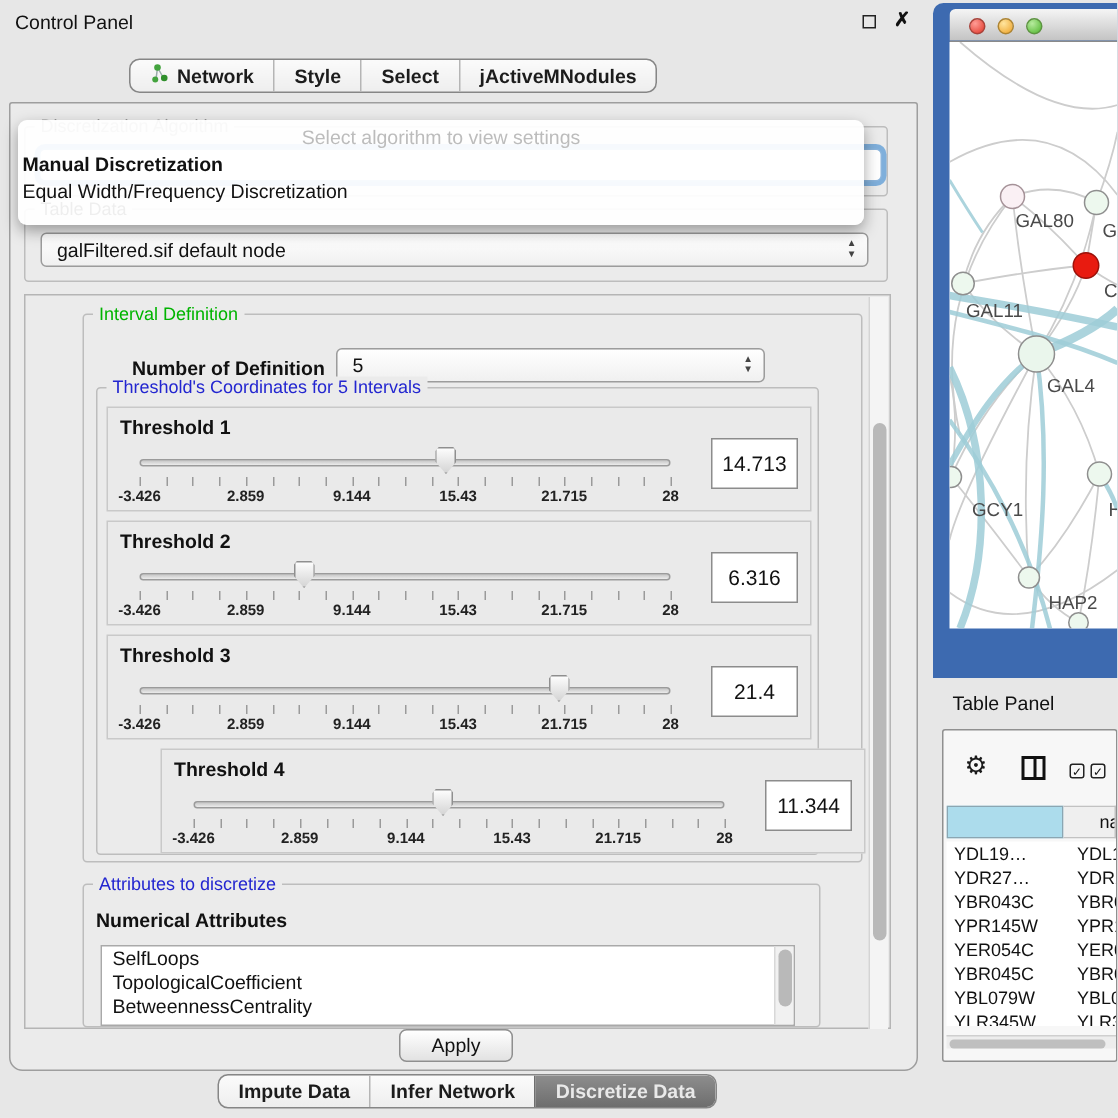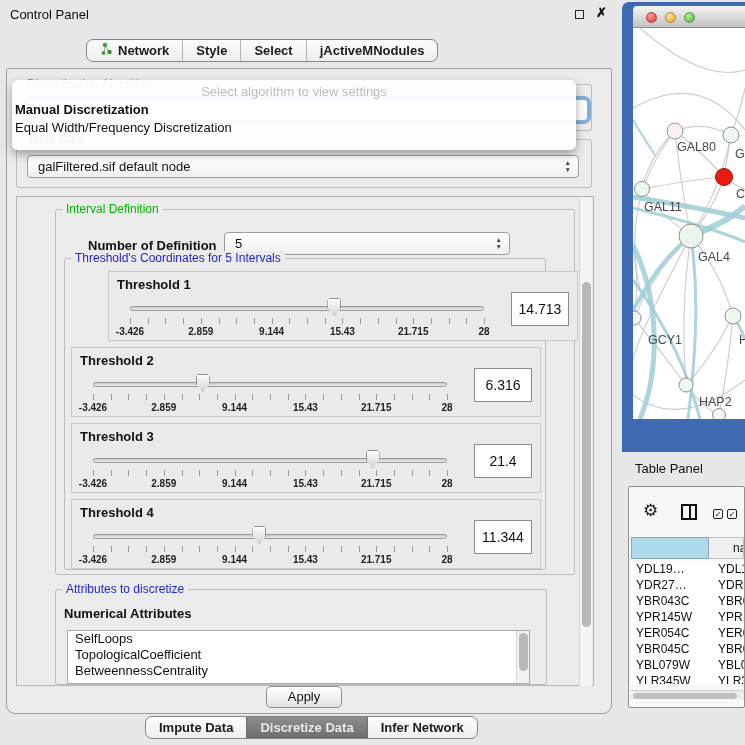--- a/index.html
+++ b/index.html
@@ -157,21 +157,21 @@
         <span>5</span>
         <span class="stepper">
             <span>▲</span>
             <span>▼</span>
           </span>
       </div>
 
       <div class="group" style="position:absolute;left:8px;top:48px;width:482px;height:312px;">
         <span class="gl lbl-blue">Threshold's Coordinates for 5 Intervals</span>
         <div id="thr-container" style="position:absolute;inset:0;">
-            <div class="thr-row" style="top: 12px; margin-left: 37px;">
+            <div class="thr-row" style="top: 12px;">
               <div class="thr-title">Threshold 1</div>
               <div class="track"></div>
               <div class="tick" style="left: 21px;"></div>
               <div class="tick" style="left: 38.7px;"></div>
               <div class="tick" style="left: 56.4px;"></div>
               <div class="tick" style="left: 74.1px;"></div>
               <div class="tick" style="left: 91.8px;"></div>
               <div class="tick" style="left: 109.5px;"></div>
               <div class="tick" style="left: 127.2px;"></div>
               <div class="tick" style="left: 144.9px;"></div>
@@ -256,21 +256,21 @@
               <div class="tick" style="left: 375px;"></div>
               <div class="tick-lbl" style="left: 21px;">-3.426</div>
               <div class="tick-lbl" style="left: 91.8px;">2.859</div>
               <div class="tick-lbl" style="left: 162.6px;">9.144</div>
               <div class="tick-lbl" style="left: 233.4px;">15.43</div>
               <div class="tick-lbl" style="left: 304.2px;">21.715</div>
               <div class="tick-lbl" style="left: 375px;">28</div>
               <div class="handle" style="left: 293.654px;"></div>
               <div class="valbox">21.4</div>
             </div>
-            <div class="thr-row" style="top: 240px;">
+            <div class="thr-row" style="top: 240px; margin-left: 36px;">
               <div class="thr-title">Threshold 4</div>
               <div class="track"></div>
               <div class="tick" style="left: 21px;"></div>
               <div class="tick" style="left: 38.7px;"></div>
               <div class="tick" style="left: 56.4px;"></div>
               <div class="tick" style="left: 74.1px;"></div>
               <div class="tick" style="left: 91.8px;"></div>
               <div class="tick" style="left: 109.5px;"></div>
               <div class="tick" style="left: 127.2px;"></div>
               <div class="tick" style="left: 144.9px;"></div>
@@ -315,25 +315,25 @@
       </div>
     </div>
   </div>
 
   <div class="abs btn" style="left:266px;top:686px;width:76px;height:22px;line-height:20px;">Apply</div>
 
   <div class="abs segbar" id="bottom-tabs">
       <div class="seg">
         <span>Impute Data</span>
       </div>
+      <div class="seg">
+        <span>Infer Network</span>
+      </div>
       <div class="seg sel">
         <span>Discretize Data</span>
-      </div>
-      <div class="seg">
-        <span>Infer Network</span>
       </div>
     </div>
 
   <div class="abs netwin">
     <div class="nettitle">
       <div class="tl red"></div>
       <div class="tl yellow"></div>
       <div class="tl green"></div>
     </div>
     <div class="canvas">

